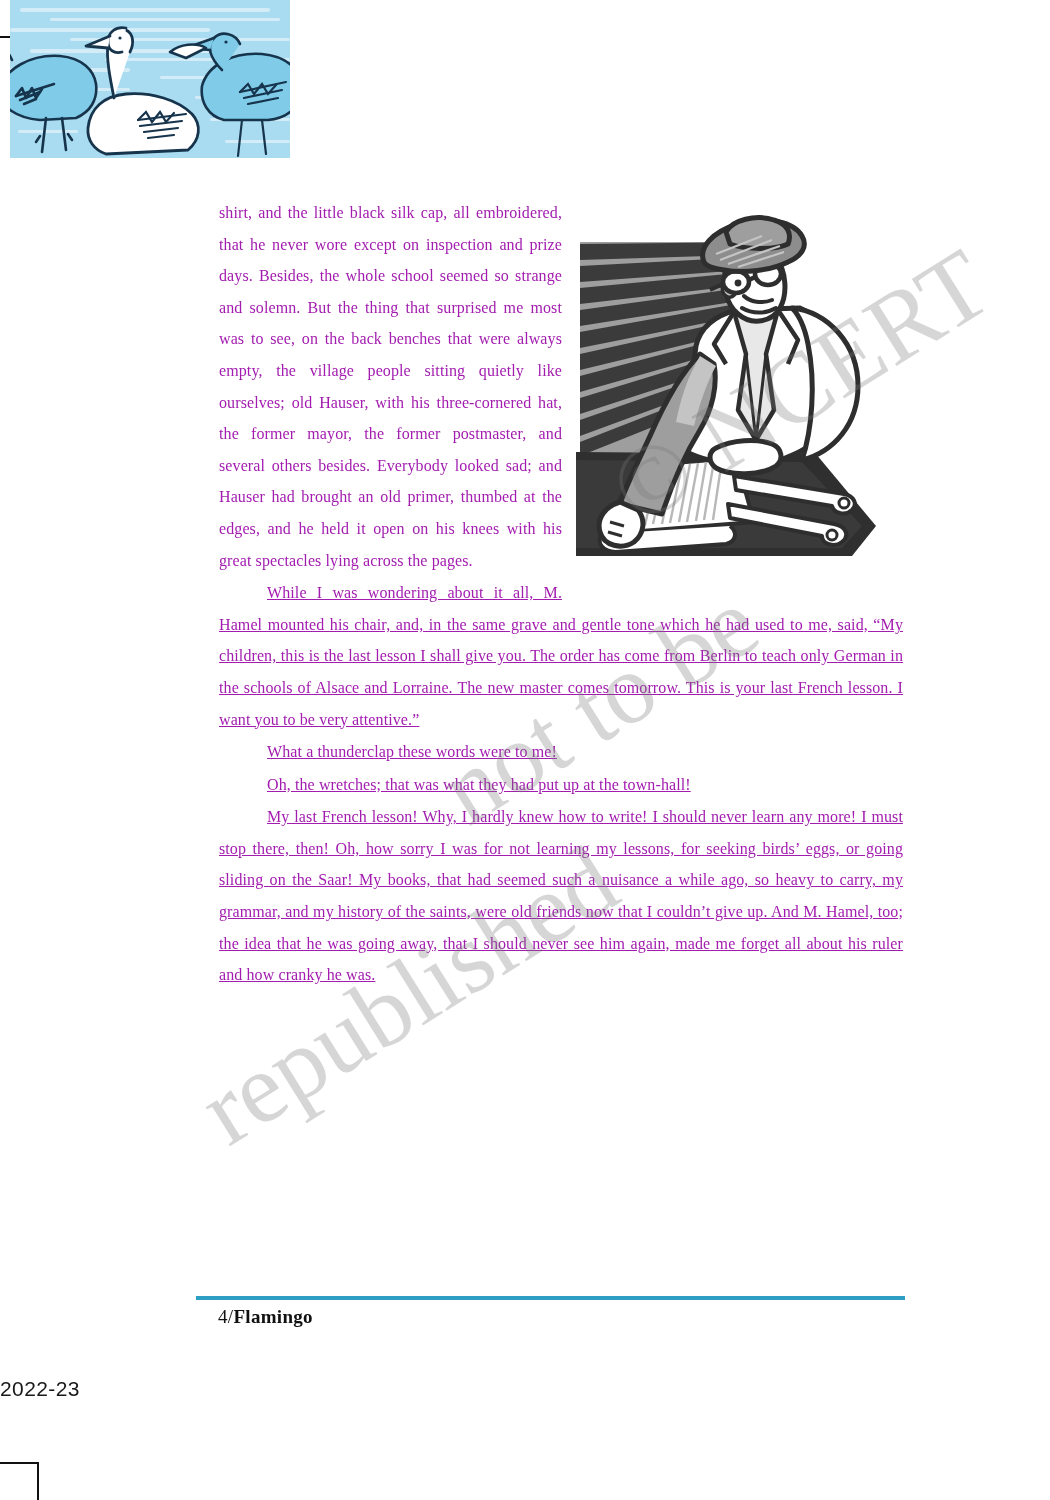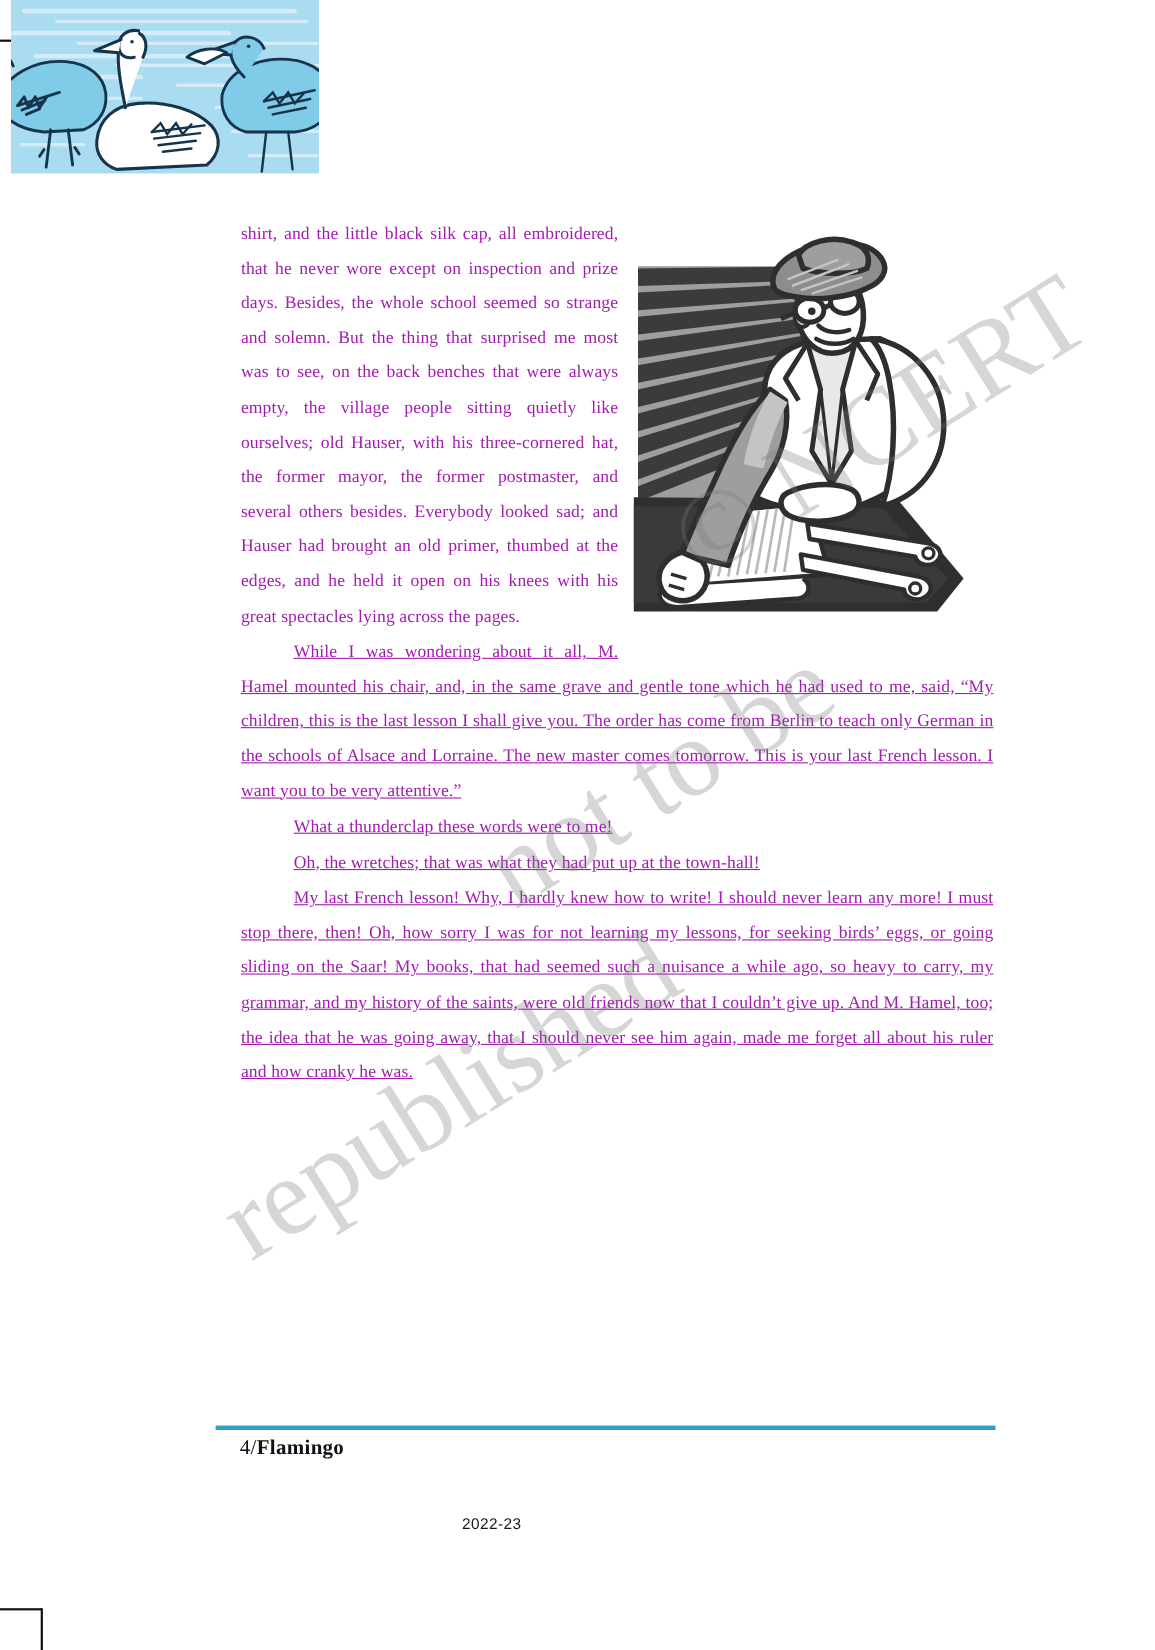--- a/index.html
+++ b/index.html
@@ -112,23 +112,23 @@
     text-align: right;
   }
   .footer-label .pageno { font-weight: 400; }
   .footer-label .bookname { font-weight: 700; }
 
   .year-line {
     position: absolute;
     left: 0;
     top: 1377px;
     width: 894px;
-    text-align: center;
+    text-align: left;
     font-family: "Liberation Sans", "DejaVu Sans", sans-serif;
-    font-size: 14px;
+    font-size: 21px;
     letter-spacing: 0.4px;
     color: #181818;
   }
 </style>
 </head>
 <body>
 
 <div class="crop-mark crop-tl-v"></div>
 <div class="crop-mark crop-tl-h"></div>
 <div class="crop-mark crop-bl-h"></div>

